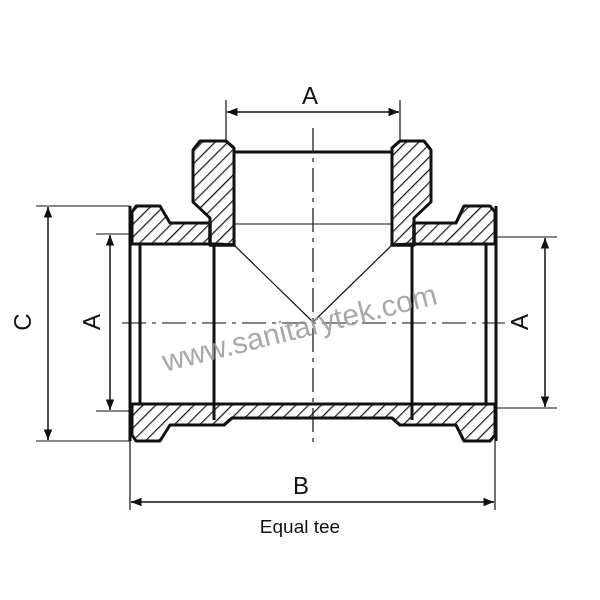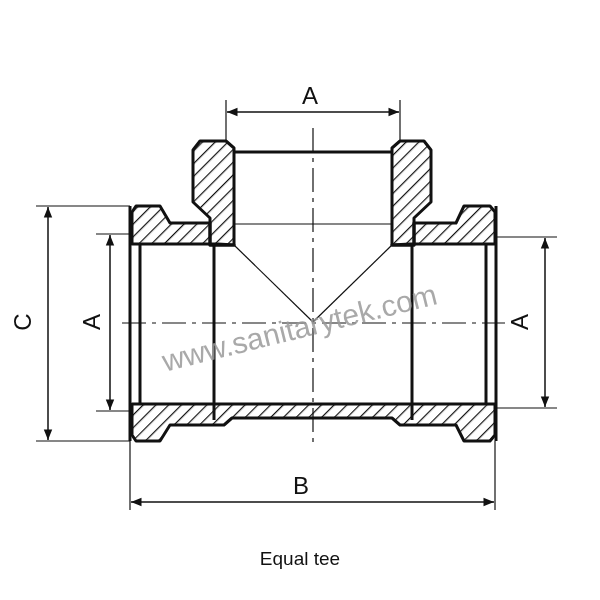--- a/index.html
+++ b/index.html
@@ -1,18 +1,18 @@
 <!DOCTYPE html>
 <html><head>
 <meta charset="utf-8">
 <style>
   html, body { margin:0; padding:0; background:#ffffff; }
   body { width:600px; height:600px; position:relative; overflow:hidden; font-family:"Liberation Sans", sans-serif; }
   svg { position:absolute; left:0; top:0; }
-  .caption { position:absolute; left:0; width:600px; top:548px; text-align:center; font-size:19px; color:#111; font-family:"Liberation Sans", sans-serif; }
+  .caption { position:absolute; left:0; width:600px; top:516px; text-align:center; font-size:19px; color:#111; font-family:"Liberation Sans", sans-serif; }
 </style>
 </head>
 <body>
 
 <svg width="600" height="600" viewBox="0 0 600 600">
   <defs>
     <pattern id="hatch" patternUnits="userSpaceOnUse" width="9" height="9" patternTransform="rotate(45)">
       <line x1="0" y1="0" x2="0" y2="9" stroke="#111" stroke-width="2.4"></line>
     </pattern>
     <marker id="arr" viewBox="0 0 10 10" refX="10" refY="5" markerWidth="9" markerHeight="7" orient="auto-start-reverse">

